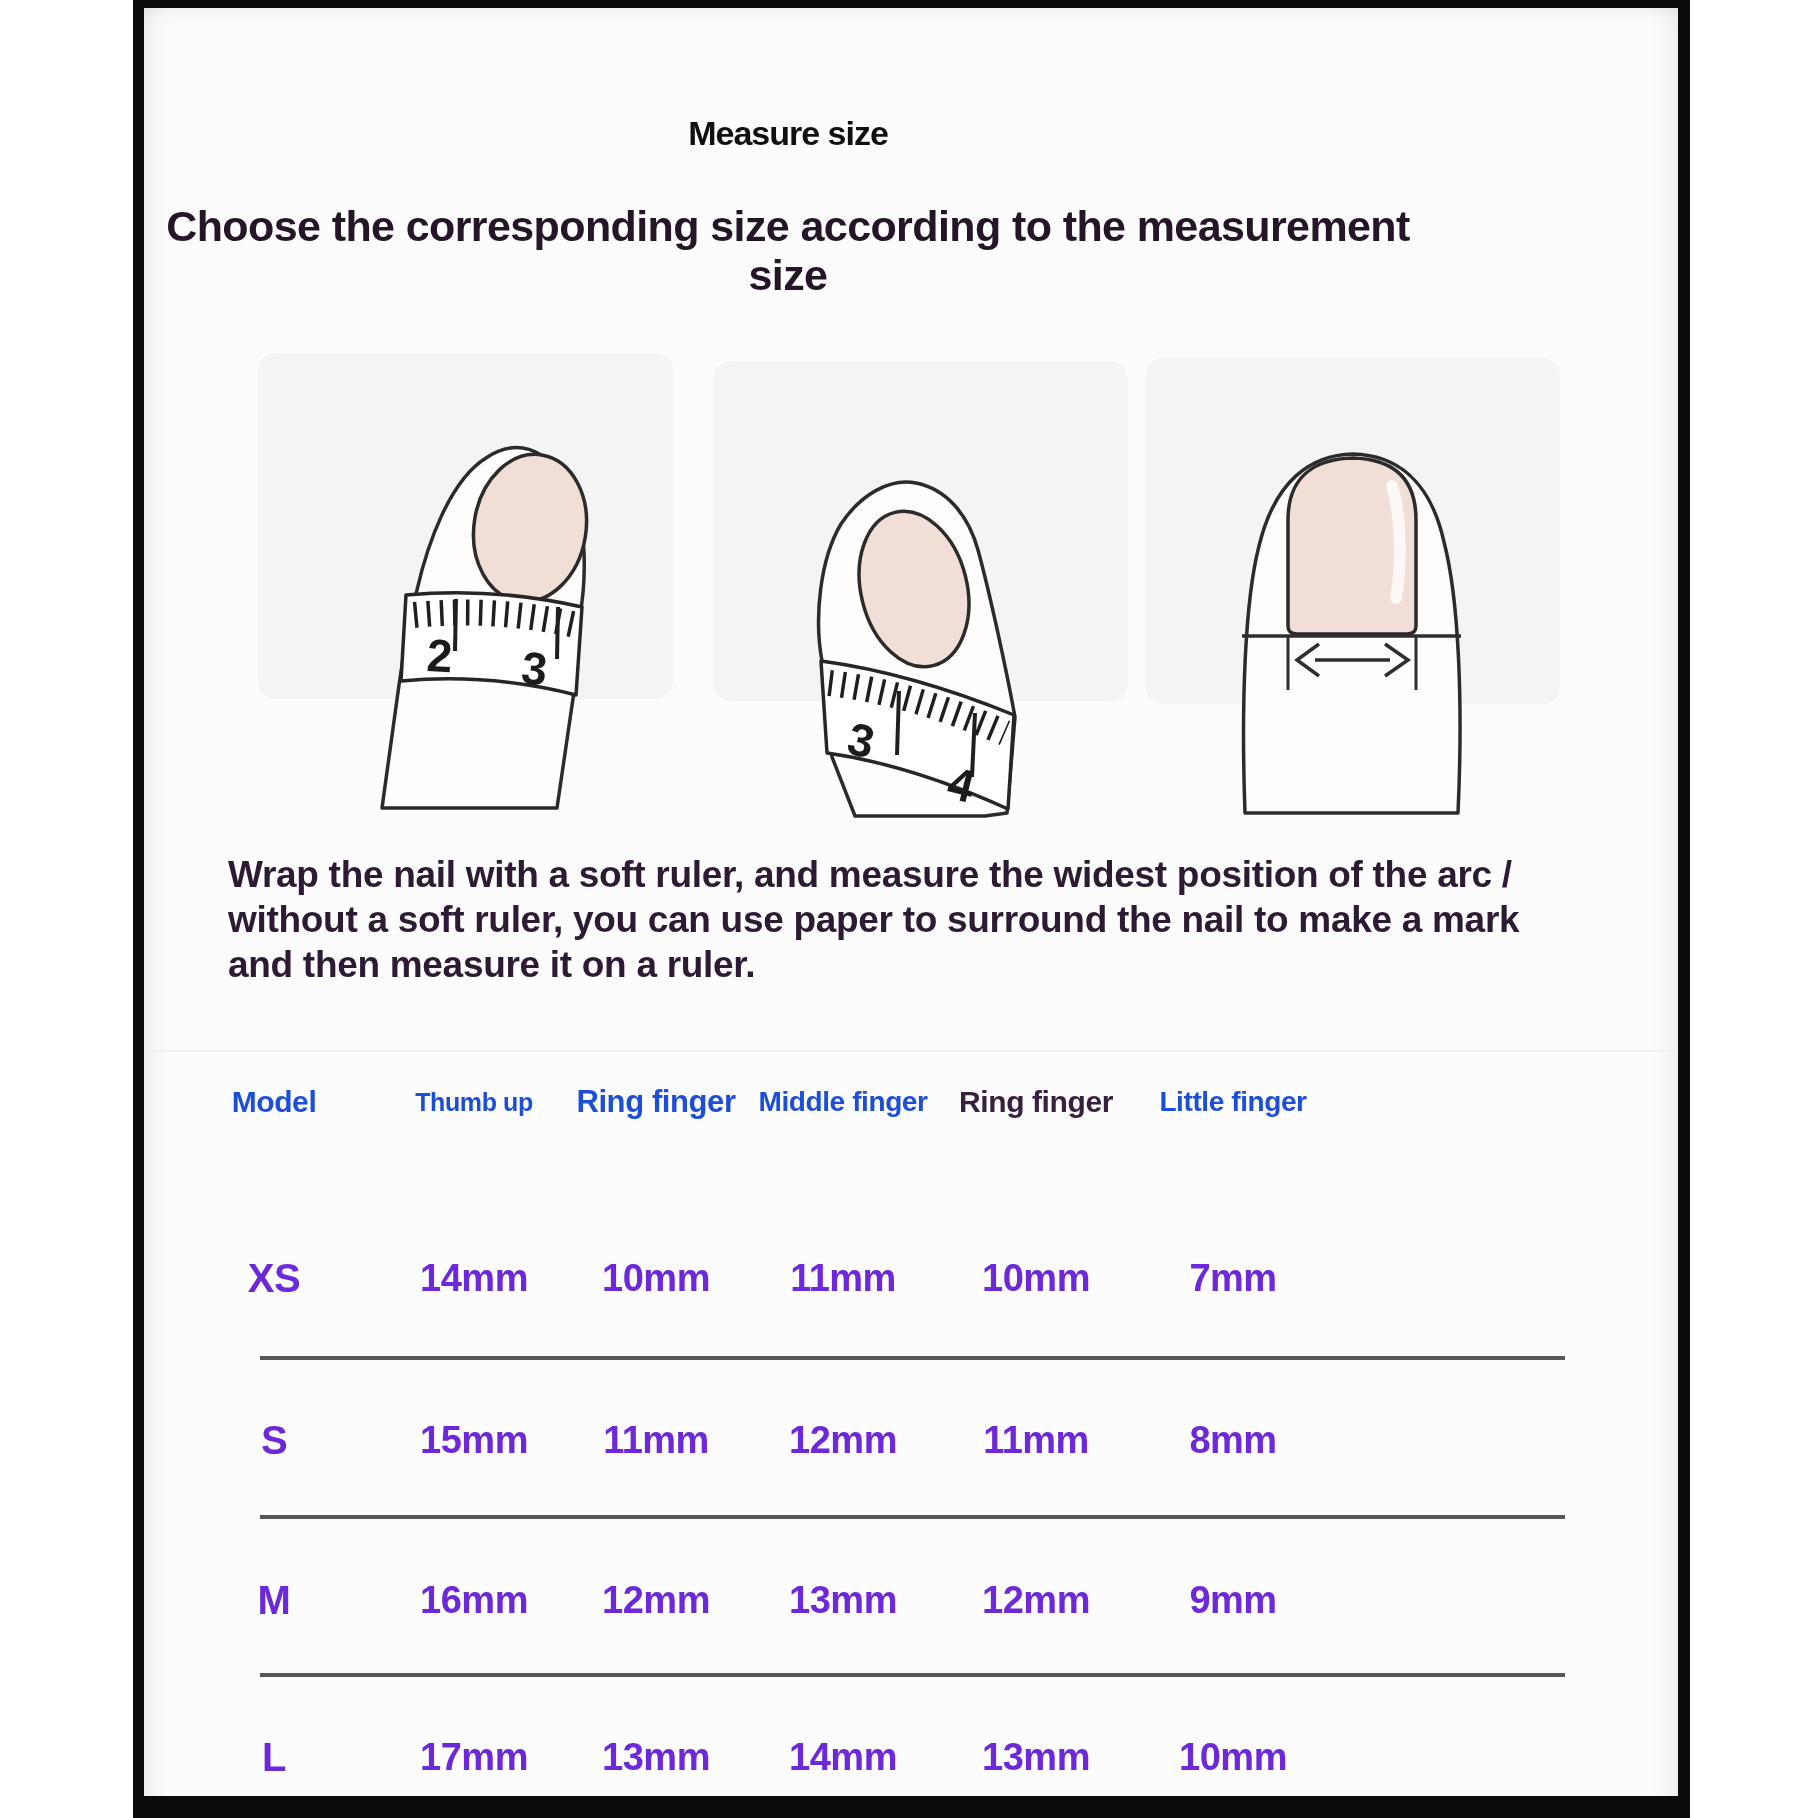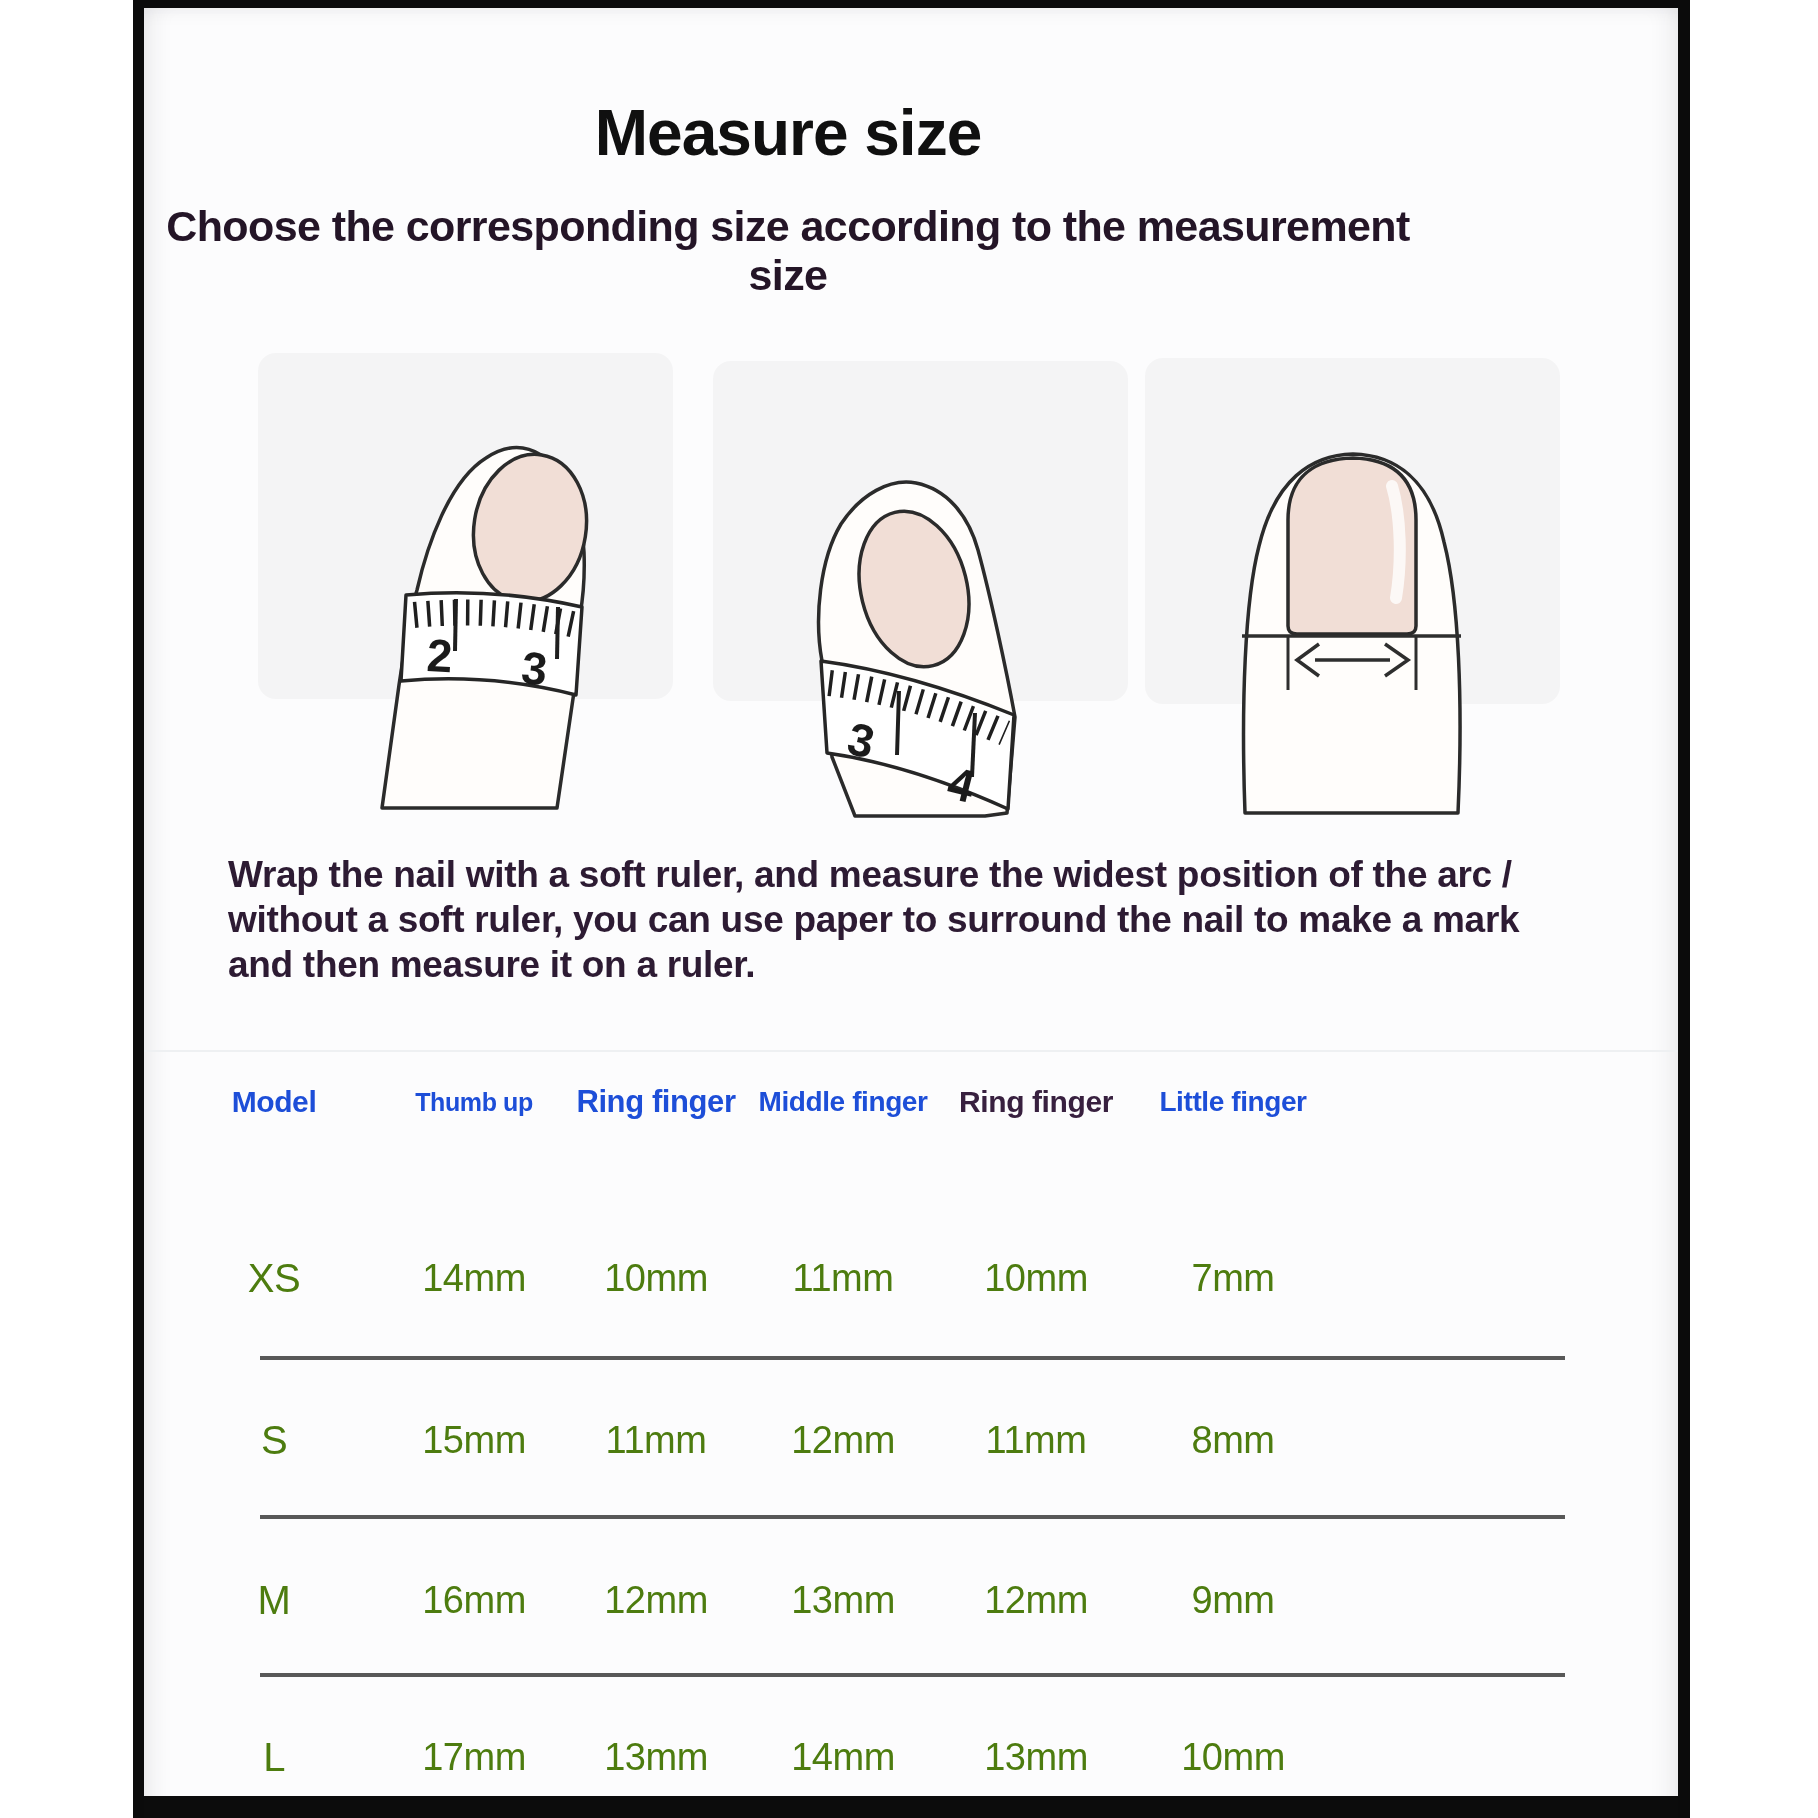--- a/index.html
+++ b/index.html
@@ -12,21 +12,21 @@
     border-left:11px solid #0b0b0b;border-right:12px solid #0b0b0b;border-top:8px solid #0b0b0b;
     box-sizing:border-box;background:#fcfcfd;
   }
   .content{
     position:relative;width:100%;height:100%;background:#fcfcfd;
     box-shadow:inset 20px 0 26px -16px rgba(40,40,50,.10), inset -20px 0 26px -16px rgba(40,40,50,.10),
                inset 0 14px 20px -12px rgba(40,40,50,.06);
   }
   .head-wrap{position:absolute;left:0;top:96px;width:1288px;text-align:center;}
   .title{
-    font-size:64px;font-weight:bold;color:#101010;letter-spacing:-1px;line-height:58px;margin:0;
+    font-size:34px;font-weight:bold;color:#101010;letter-spacing:-1px;line-height:58px;margin:0;
   }
   .subtitle{
     margin:40px 0 0 0;font-size:43px;font-weight:bold;color:#241527;letter-spacing:-0.6px;
   }
   .panel-svg{position:absolute;overflow:visible;}
   .p1{left:114px;top:345px;}
   .p2{left:569px;top:353px;}
   .p3{left:1001px;top:350px;}
   .instructions{
     position:absolute;left:84px;top:844px;width:1300px;
@@ -41,21 +41,21 @@
   .t-head{top:1072px;height:44px;}
   .t-head .hc{font-weight:bold;color:#1d4ed8;letter-spacing:-0.4px;}
   .t-head .hc:nth-child(1){font-size:30px;}
   .t-head .hc:nth-child(2){font-size:25px;}
   .t-head .hc:nth-child(3){font-size:31px;}
   .t-head .hc:nth-child(4){font-size:28px;}
   .t-head .hc:nth-child(5){font-size:30px;color:#38203f;}
   .t-head .hc:nth-child(6){font-size:28px;}
   .t-row{height:88px;}
   .r1{top:1226px;} .r2{top:1388px;} .r3{top:1548px;} .r4{top:1705px;}
-  .t-row .cell{font-size:38px;font-weight:400;color:#4d7c0f;letter-spacing:-0.5px;}
+  .t-row .cell{font-size:38px;font-weight:700;color:#6d28d9;letter-spacing:-0.5px;}
   .t-row .cell.model{font-size:40px;}
   .t-div{position:absolute;left:116px;width:1305px;height:4px;background:#585858;}
   .d1{top:1348px;} .d2{top:1507px;} .d3{top:1665px;}
   .bottom-bar{position:absolute;left:0;bottom:0;width:100%;height:22px;background:#0c0c0c;}
   svg text.rn{font-family:"Liberation Sans",sans-serif;font-weight:bold;font-size:46px;fill:#1b1b1b;}
 </style>
 </head>
 <body>
 
 <div class="stage">

